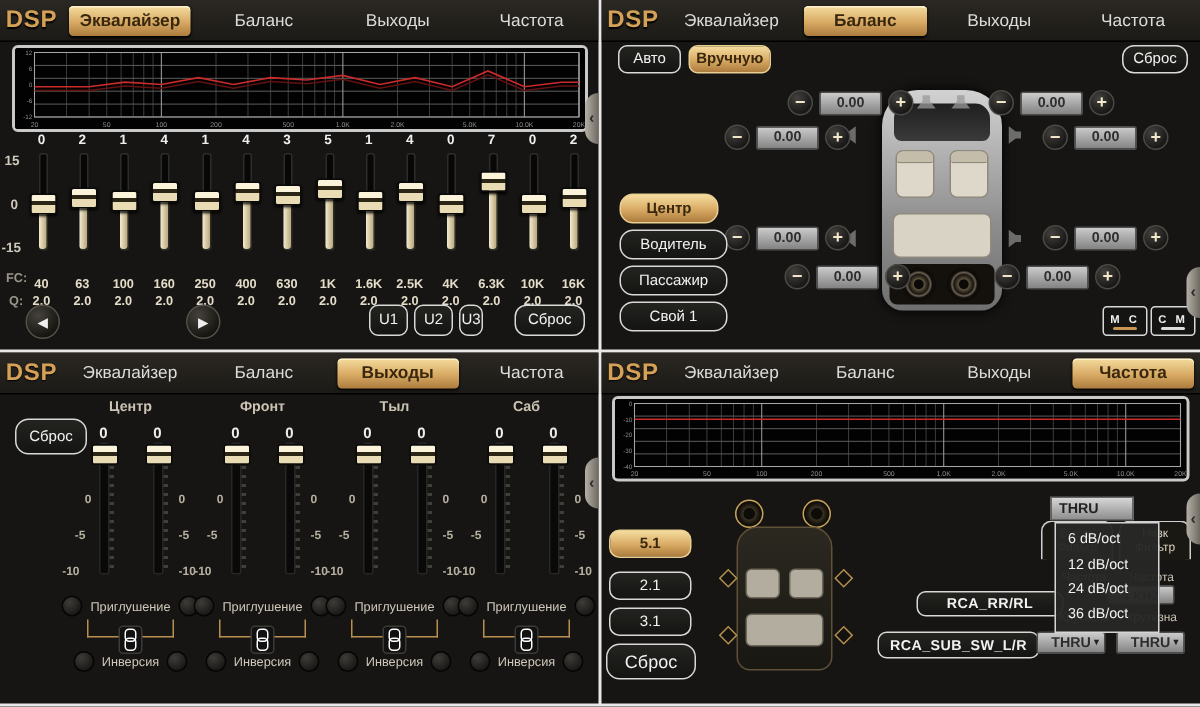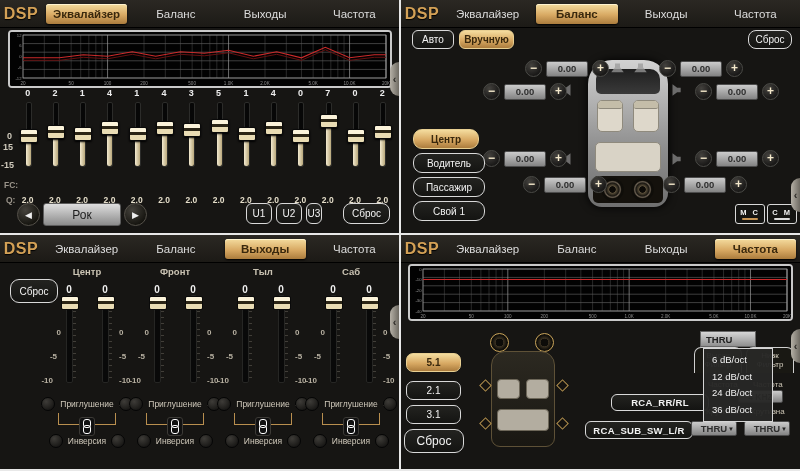--- a/index.html
+++ b/index.html
@@ -185,21 +185,21 @@
         <span>3</span>
         <span>5</span>
         <span>1</span>
         <span>4</span>
         <span>0</span>
         <span>7</span>
         <span>0</span>
         <span>2</span>
     </div>
     <div class="eq-scale">
-      <span style="left:3px;top:102px;margin-top:40px;">15</span>
+      <span style="left:3px;top:102px;">15</span>
       <span style="left:7px;top:131px;">0</span>
       <span style="left:1px;top:160px;">-15</span>
     </div>
     <div class="eq-sliders" id="eqSliders">
       <div class="eq-slider">
           <i class="trk"></i>
           <i class="fill" style="top: 39px;"></i>
           <i class="thumb" style="top: 28px;"></i>
         </div>
         <div class="eq-slider">
@@ -262,39 +262,54 @@
           <i class="fill" style="top: 39px;"></i>
           <i class="thumb" style="top: 28px;"></i>
         </div>
         <div class="eq-slider">
           <i class="trk"></i>
           <i class="fill" style="top: 35px;"></i>
           <i class="thumb" style="top: 24px;"></i>
         </div>
     </div>
     <span class="rowlab" style="left:4px;top:180px;">FC:</span>
+    <div class="eq-row" style="top:184px;">
+      <span>40</span>
+        <span>63</span>
+        <span>100</span>
+        <span>160</span>
+        <span>250</span>
+        <span>400</span>
+        <span>630</span>
+        <span>1K</span>
+        <span>1.6K</span>
+        <span>2.5K</span>
+        <span>4K</span>
+        <span>6.3K</span>
+        <span>10K</span>
+        <span>16K</span>
+    </div>
     <span class="rowlab" style="left:6px;top:195px;">Q:</span>
     <div class="eq-row" style="top:195px;">
       <span>2.0</span>
         <span>2.0</span>
         <span>2.0</span>
         <span>2.0</span>
         <span>2.0</span>
         <span>2.0</span>
         <span>2.0</span>
         <span>2.0</span>
         <span>2.0</span>
         <span>2.0</span>
         <span>2.0</span>
         <span>2.0</span>
         <span>2.0</span>
         <span>2.0</span>
     </div>
     <div class="roundarrow" style="left:17px;top:203px;">◀</div>
-    <div class="preset" style="left:43px;top:203px;width:76px;height:21px;">Рок</div>
     <div class="roundarrow" style="left:124px;top:203px;">▶</div>
     <div class="btn" style="left:246px;top:203px;width:26px;height:21px;">U1</div>
     <div class="btn" style="left:276px;top:203px;width:26px;height:21px;">U2</div>
     <div class="btn" style="left:306px;top:203px;width:16px;height:21px;">U3</div>
     <div class="btn" style="left:343px;top:203px;width:47px;height:21px;border-radius:8px;">Сброс</div>
     <div class="handle" style="top:62px;">
         <span>‹</span>
       </div>
   </div>
 

